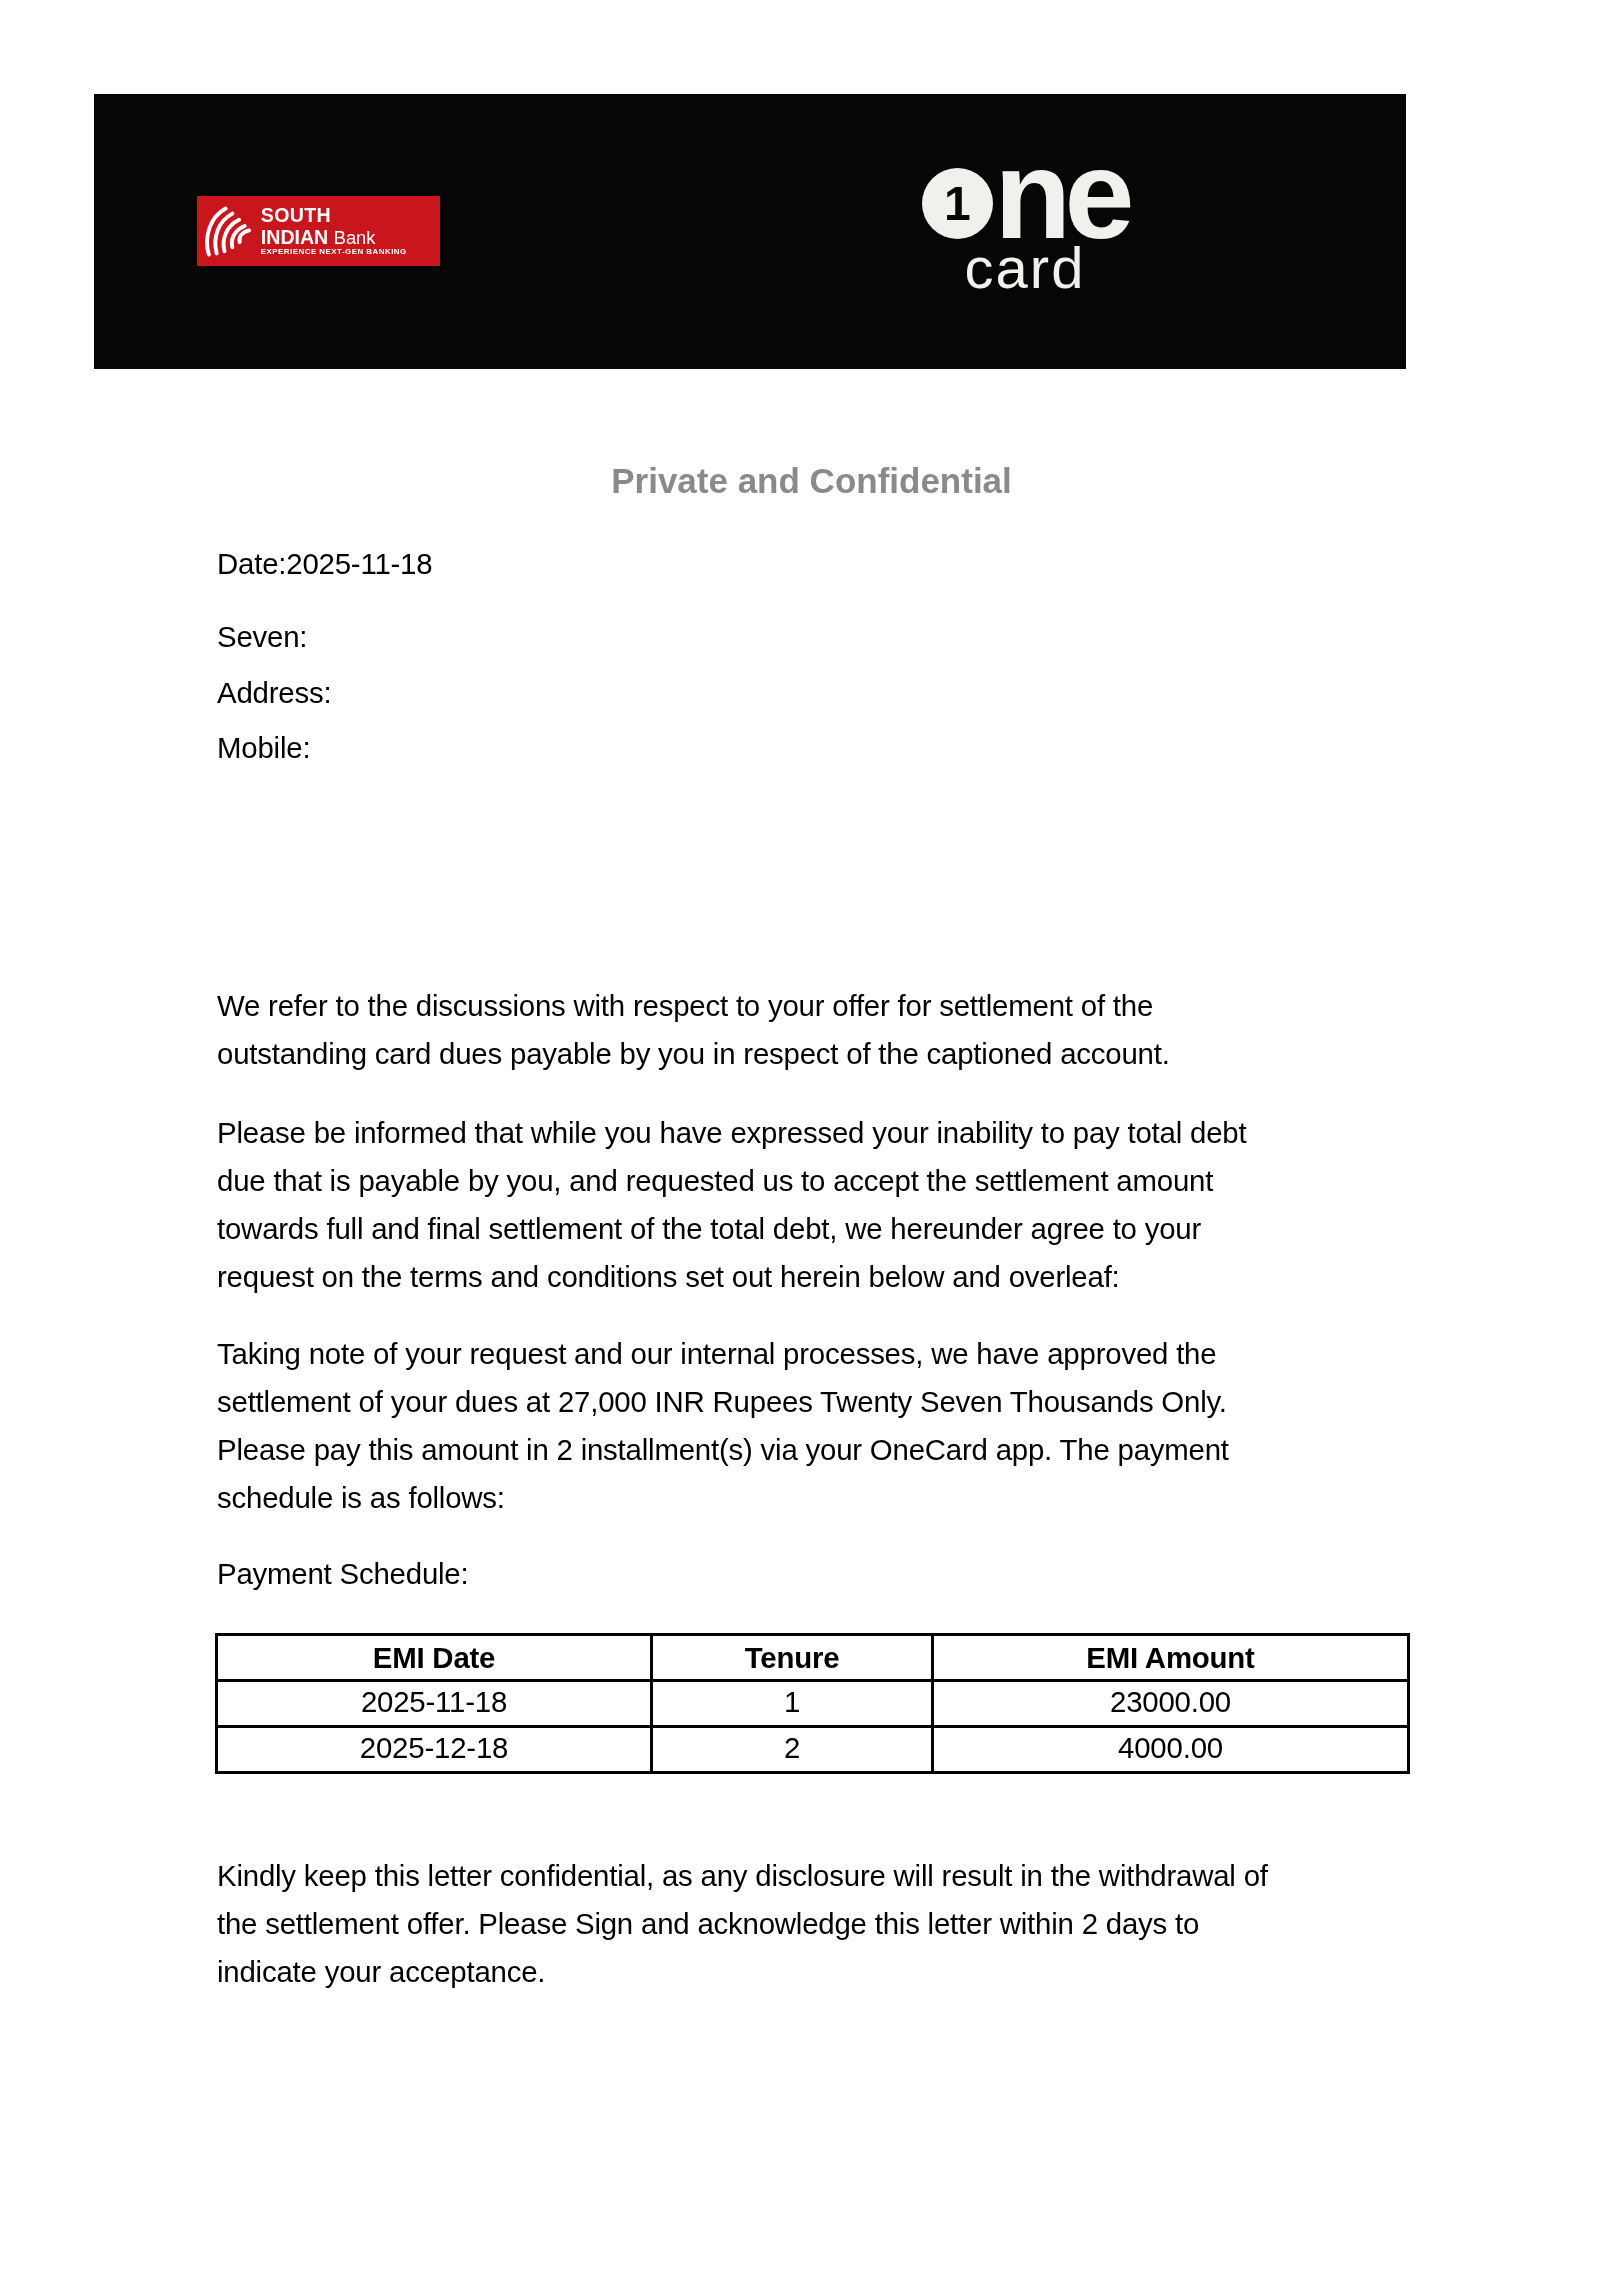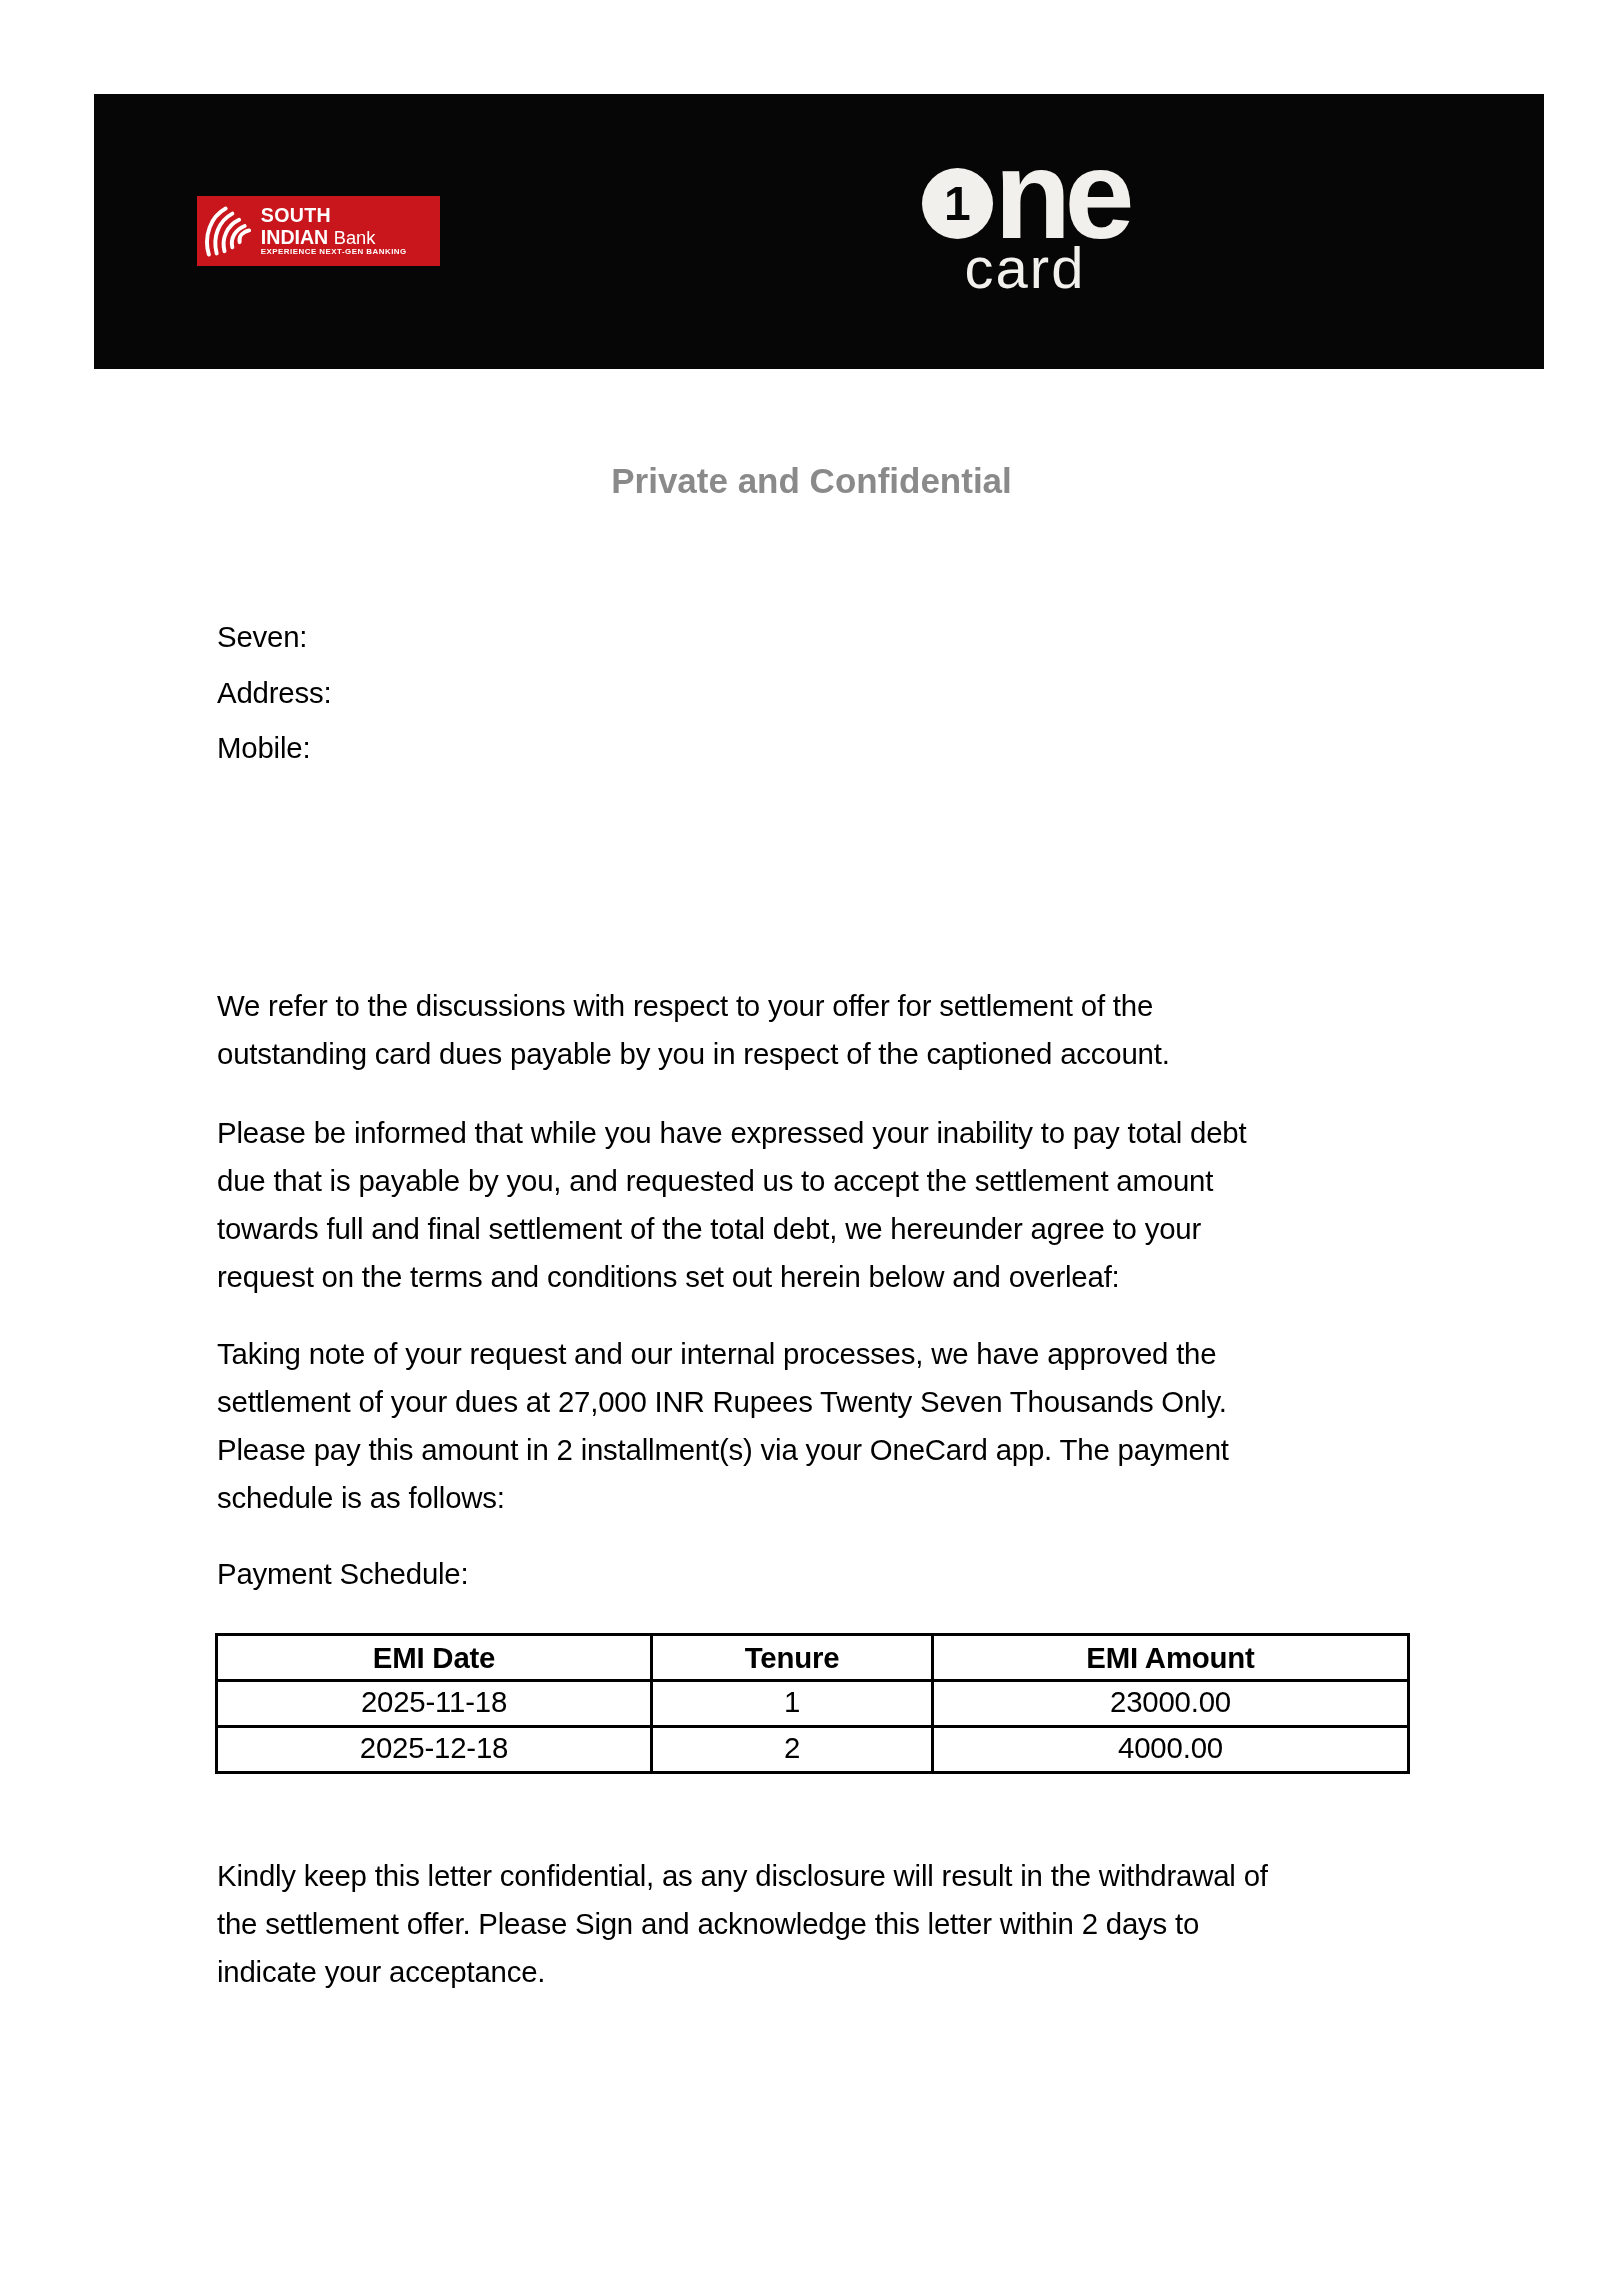--- a/index.html
+++ b/index.html
@@ -1,21 +1,21 @@
 <!DOCTYPE html>
 <html style="font-size:10.5px"><head>
 <meta charset="utf-8">
 <style>
   html,body { margin:0; padding:0; background:#ffffff; }
   .page {
     position:relative; width:1623px; height:2295px; background:#ffffff;
     font-family:"Liberation Sans", sans-serif; color:#000000; overflow:hidden;
   }
   
-  .banner { position:absolute; left:94px; top:94px; width:1450px; height:275px; background:#060606; }
+  .banner { position:absolute; left:94px; top:94px; width:1312px; height:275px; background:#060606; }
   .sib-logo {
     position:absolute; left:103px; top:102px; width:243px; height:70px;
     background:#c9161d; display:flex; align-items:center; box-sizing:border-box; padding:0 5.2px 0 3.9px;
   }
   .sib-icon { width:56px; height:60px; flex:0 0 auto; }
   .sib-text { margin-left:3.9px; color:#ffffff; line-height:1; }
   .sib-line1 { font-weight:bold; font-size:19.6px; letter-spacing:0.3px; }
   .sib-line2 { font-weight:bold; font-size:19.6px; margin-top:2px; white-space:nowrap; }
   .sib-line2 .bank { font-weight:normal; font-size:18.3px; letter-spacing:0; }
   .sib-tagline { font-size:7.9px; font-weight:bold; letter-spacing:0.5px; margin-top:0; white-space:nowrap; }
@@ -91,20 +91,21 @@
         <div class="one-circle">1</div>
         <span class="one-ne">ne</span>
       </div>
       <div class="one-card-word">card</div>
     </div>
 
   </div>
 
   <div class="doc-title">Private and Confidential</div>
 
+  <div class="para p-date">Date:2025-11-18</div>
   <div class="para p-name">Seven:</div>
   <div class="para p-address">Address:</div>
   <div class="para p-mobile">Mobile:</div>
 
   <div class="para p-refer">We refer to the discussions with respect to your offer for settlement of the
 outstanding card dues payable by you in respect of the captioned account.</div>
   <div class="para p-inability">Please be informed that while you have expressed your inability to pay total debt
 due that is payable by you, and requested us to accept the settlement amount
 towards full and final settlement of the total debt, we hereunder agree to your
 request on the terms and conditions set out herein below and overleaf:</div>

